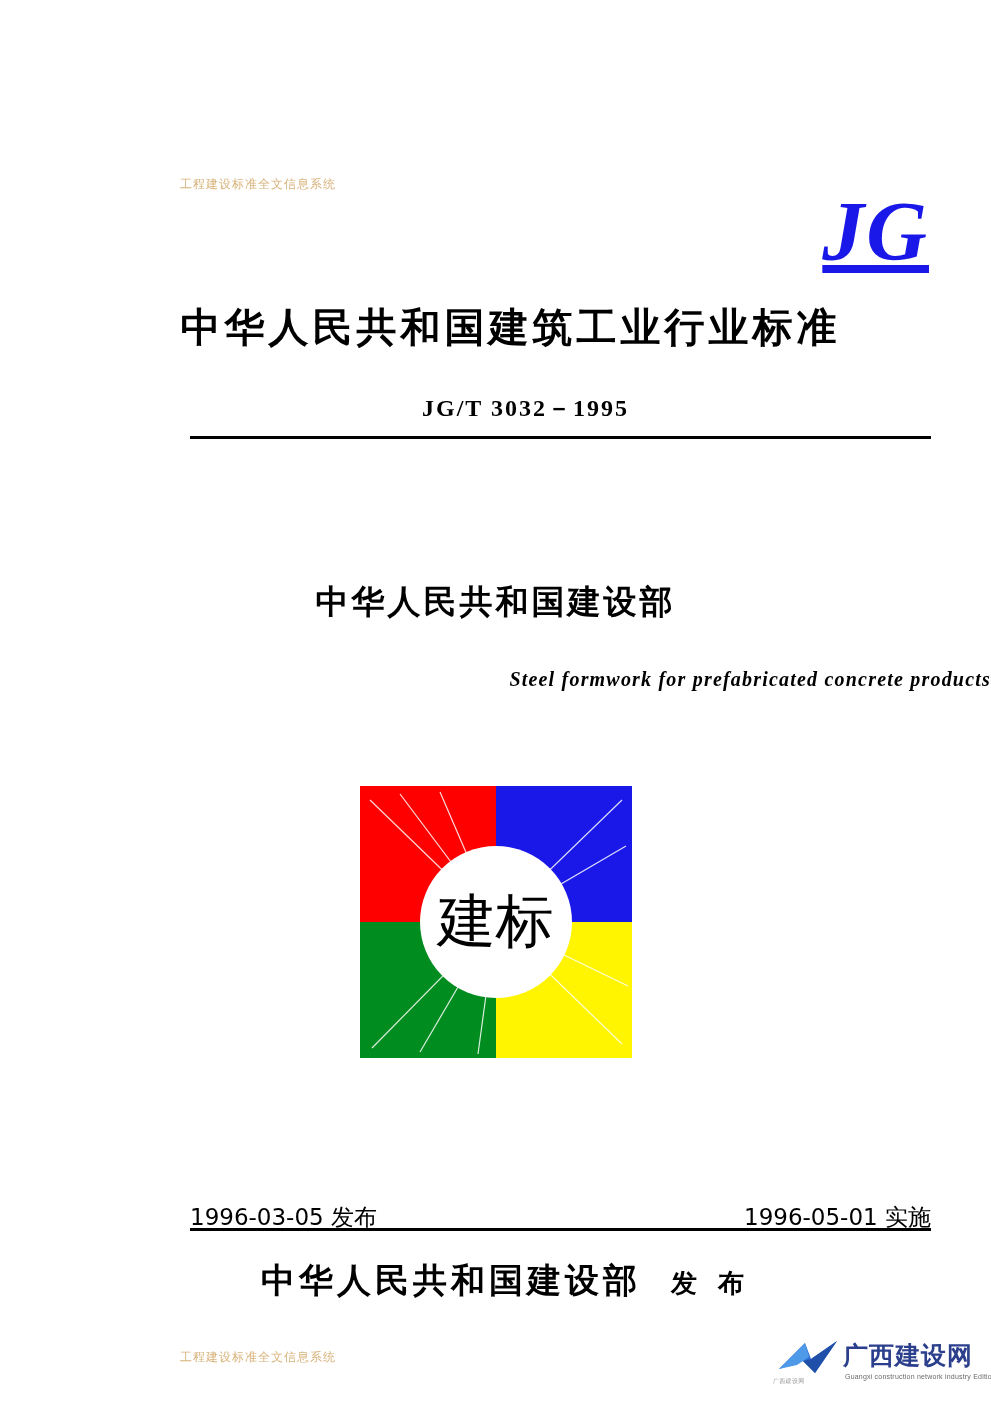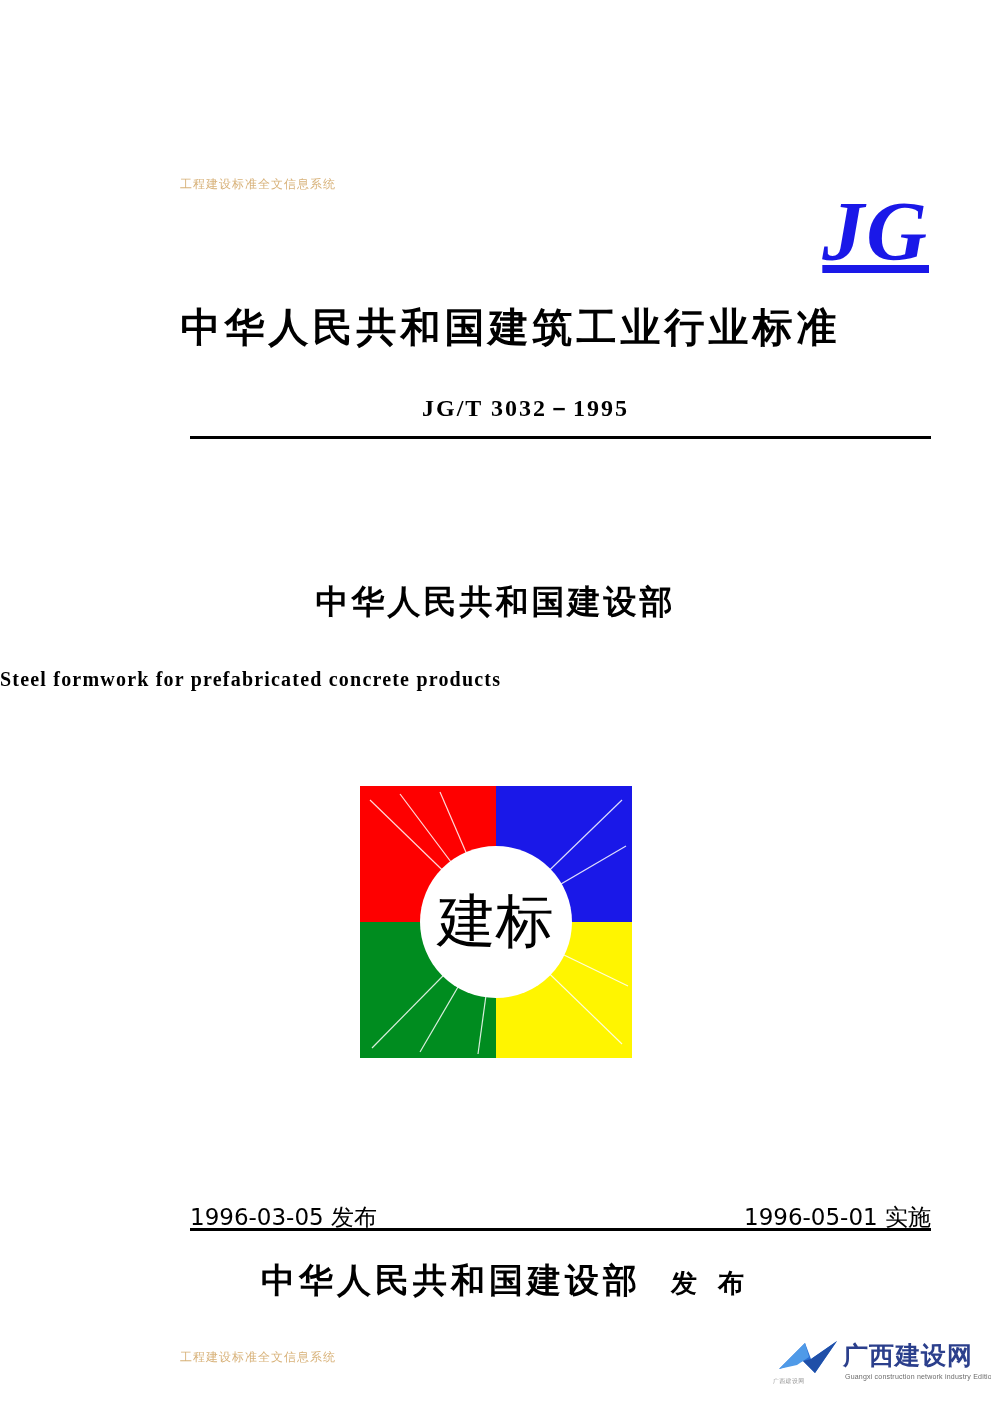--- a/index.html
+++ b/index.html
@@ -96,26 +96,27 @@
     font-weight: bold;
     font-size: 33px;
     letter-spacing: 3px;
     color: #000;
   }
 
   .doc-title-en {
     position: absolute;
     left: 0; right: 0;
     top: 668px;
-    text-align: left;
+    text-align: right;
     font-family: "Liberation Serif", serif;
     font-weight: bold;
     font-size: 20px;
     letter-spacing: 1.2px;
     color: #000;
+    font-style: italic;
   }
 
   
   .emblem {
     position: absolute;
     left: 50%;
     transform: translateX(-50%);
     top: 786px;
     width: 272px;
     height: 272px;

